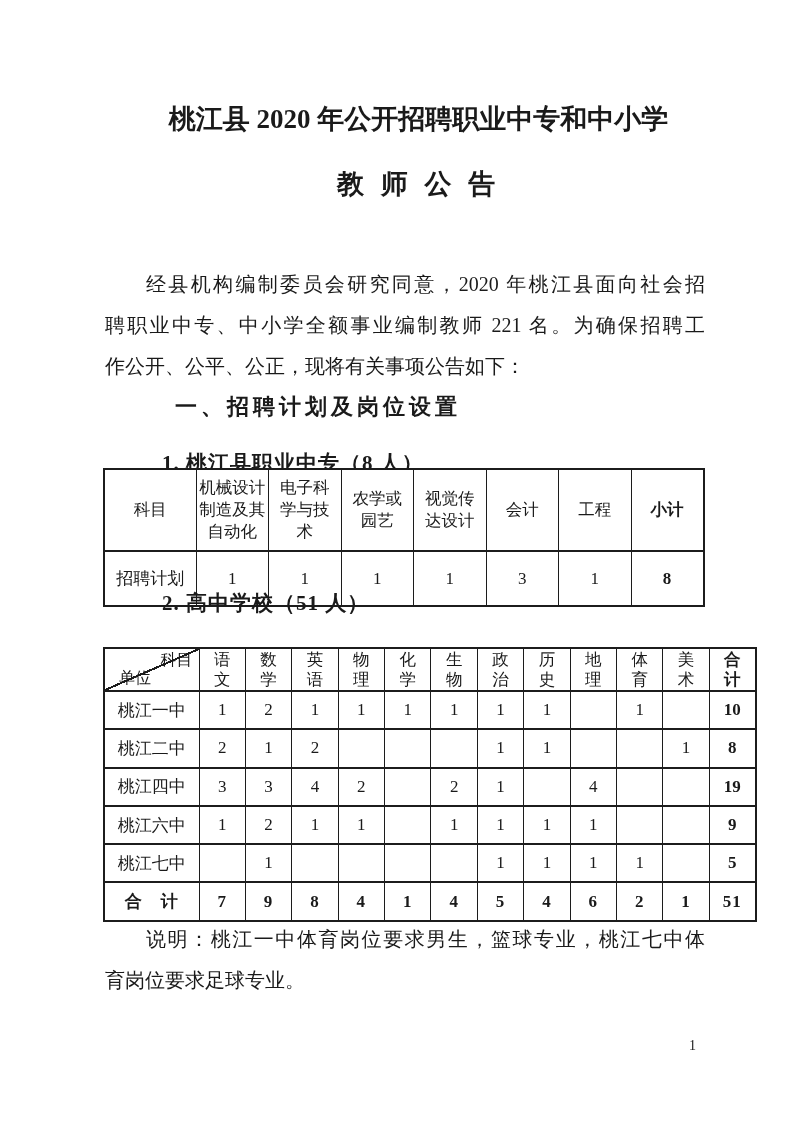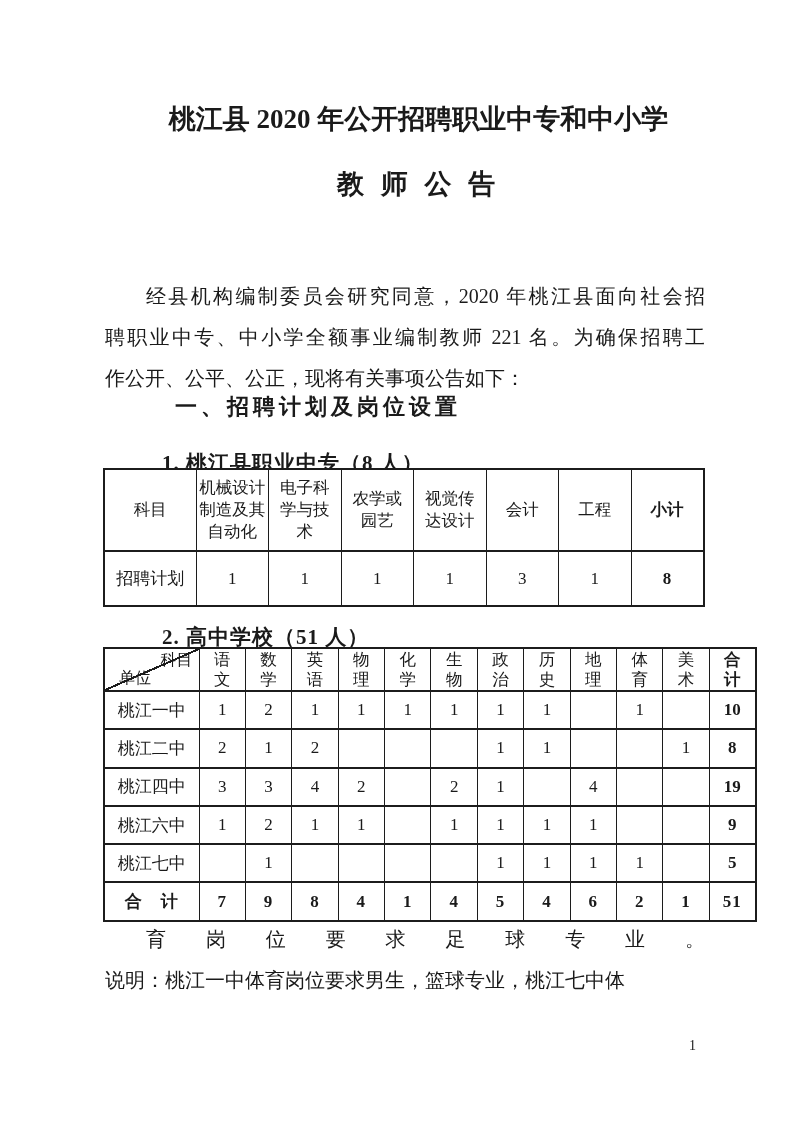--- a/index.html
+++ b/index.html
@@ -29,38 +29,38 @@
   .title-line.l1{top:101px;}
   .title-line.l2{top:166px;letter-spacing:5px;}
 
   .flow{
     position:absolute;left:105px;width:600px;
     font-size:20px;line-height:41px;
   }
   .flow .tline{text-align:left;}
   .flow .tline:first-child{text-indent:2.05em;}
   .flow .tline:not(:last-child){text-align:justify;text-align-last:justify;}
-  .intro{top:276px;}
+  .intro{top:264px;}
   .note{top:919px;}
 
   .sec-heading{
     position:absolute;left:162px;
     font-family:"Liberation Sans","DejaVu Sans",sans-serif;
     font-weight:bold;font-size:22px;letter-spacing:4px;
     white-space:nowrap;
     margin-left:13px;
   }
   .sec-heading.h-one{top:392px;}
   .sub-heading{
     position:absolute;left:162px;
     font-weight:bold;font-size:21px;letter-spacing:1px;
     white-space:nowrap;
   }
   .sub-heading.h-sub1{top:449px;}
-  .sub-heading.h-sub2{top:623px;}
+  .sub-heading.h-sub2{top:589px;}
 
   table{
     border-collapse:collapse;
     table-layout:fixed;
     background:var(--paper);
   }
   th,td{
     border:1px solid var(--border);
     border-top-width:2px;border-bottom-width:2px;
     padding:0 2px;
@@ -290,19 +290,19 @@
           <td class="bold">4</td>
           <td class="bold">6</td>
           <td class="bold">2</td>
           <td class="bold">1</td>
           <td class="bold">51</td>
         </tr>
       </tbody>
     </table>
 
   <div class="flow note">
+      <div class="tline">说明：桃江一中体育岗位要求男生，篮球专业，桃江七中体</div>
       <div class="tline">育岗位要求足球专业。</div>
-      <div class="tline">说明：桃江一中体育岗位要求男生，篮球专业，桃江七中体</div>
     </div>
 
   <div class="page-number">1</div>
 
 </div>
 
 </body></html>

